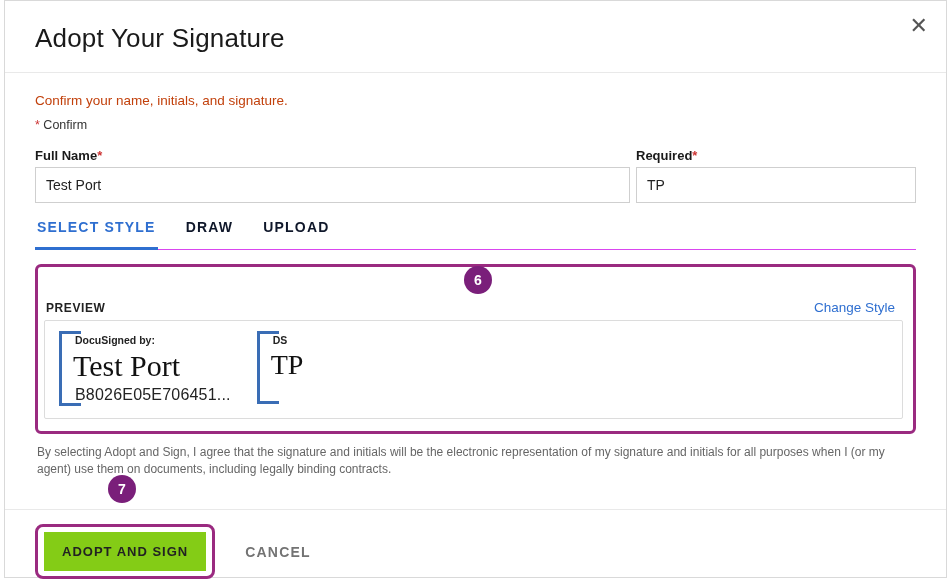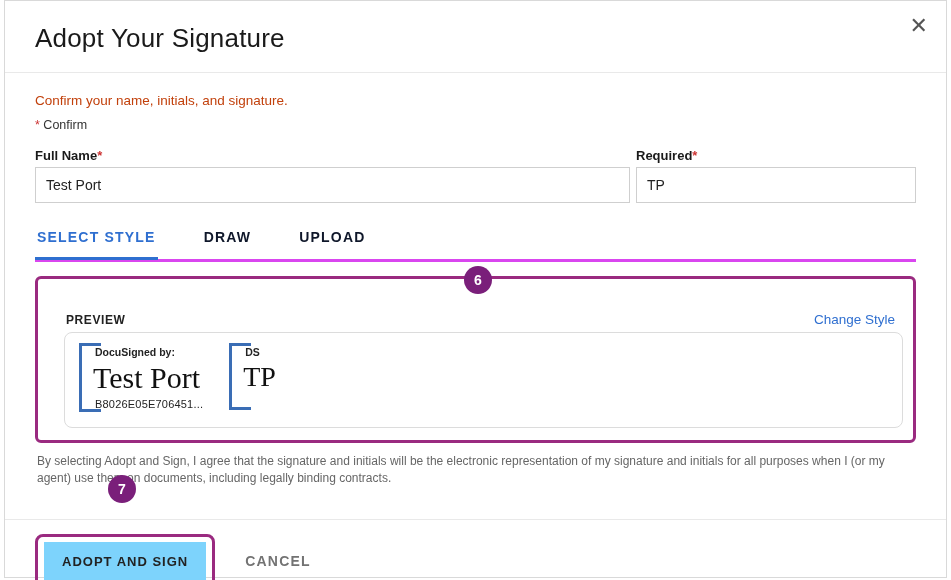--- a/index.html
+++ b/index.html
@@ -72,23 +72,23 @@
     width: 100%;
     height: 36px;
     border: 1px solid #cfcfcf;
     padding: 0 10px;
     font-size: 14px;
     color: #222;
     background: #fff;
   }
   .tabs {
     display: flex;
-    gap: 44px;
-    margin-top: 18px;
-    border-bottom: 3px solid #d946ef;
+    gap: 26px;
+    margin-top: 8px;
+    border-bottom: 1px solid #d946ef;
     position: relative;
   }
   .tab {
     font-size: 14px;
     letter-spacing: 1.2px;
     font-weight: 700;
     color: #0f172a;
     padding: 8px 2px 14px 2px;
     cursor: pointer;
     background: none;
@@ -101,21 +101,21 @@
   .tab.active::after {
     content: "";
     position: absolute;
     left: 0; right: 0; bottom: -1px;
     height: 3px;
     background: #2f6fd0;
   }
   .preview-wrap {
     border: 3px solid #9a2a80;
     border-radius: 6px;
-    padding: 6px 10px 12px 26px;
+    padding: 6px 10px 12px 6px;
     margin-top: 14px;
     position: relative;
   }
   .preview-head {
     display: flex;
     justify-content: space-between;
     align-items: baseline;
     padding: 0 2px 4px 2px;
   }
   .preview-label {
@@ -128,21 +128,21 @@
     color: #2f6fd0;
     font-size: 13.5px;
     text-decoration: none;
     cursor: pointer;
     background: none;
     border: none;
     margin-top: 26px;
   }
   .preview-box {
     border: 1px solid #dcdcdc;
-    border-radius: 8px;
+    border-radius: 2px;
     background: #fff;
     padding: 10px 14px 12px 14px;
     display: flex;
     align-items: flex-start;
     gap: 20px;
     min-height: 96px;
   }
   .sig-block { display: flex; flex-direction: column; align-items: flex-start; }
   .sig-frame {
     position: relative;
@@ -164,21 +164,21 @@
   }
   .sig-script {
     font-family: "Brush Script MT", "Segoe Script", cursive;
     font-size: 30px;
     line-height: 1;
     color: #111;
     margin: 5px 0 5px 0;
     white-space: nowrap;
   }
   .sig-hash {
-    font-size: 11px;
+    font-size: 16px;
     font-weight: 400;
     color: #232323;
     margin-left: 2px;
     letter-spacing: 0.2px;
   }
   .disclaimer {
     font-size: 12px;
     color: #666;
     line-height: 1.45;
     margin: 10px 2px 13px 2px;
@@ -190,21 +190,21 @@
     align-items: center;
     gap: 24px;
   }
   .adopt-wrap {
     border: 3px solid #9a2a80;
     border-radius: 8px;
     padding: 5px 6px;
     display: inline-block;
   }
   .adopt-btn {
-    background: #7dd3fc;
+    background: #84cc16;
     border: none;
     color: #222;
     font-size: 13px;
     font-weight: 700;
     letter-spacing: 1px;
     padding: 12px 18px;
     cursor: pointer;
   }
   .cancel-btn {
     background: none;

